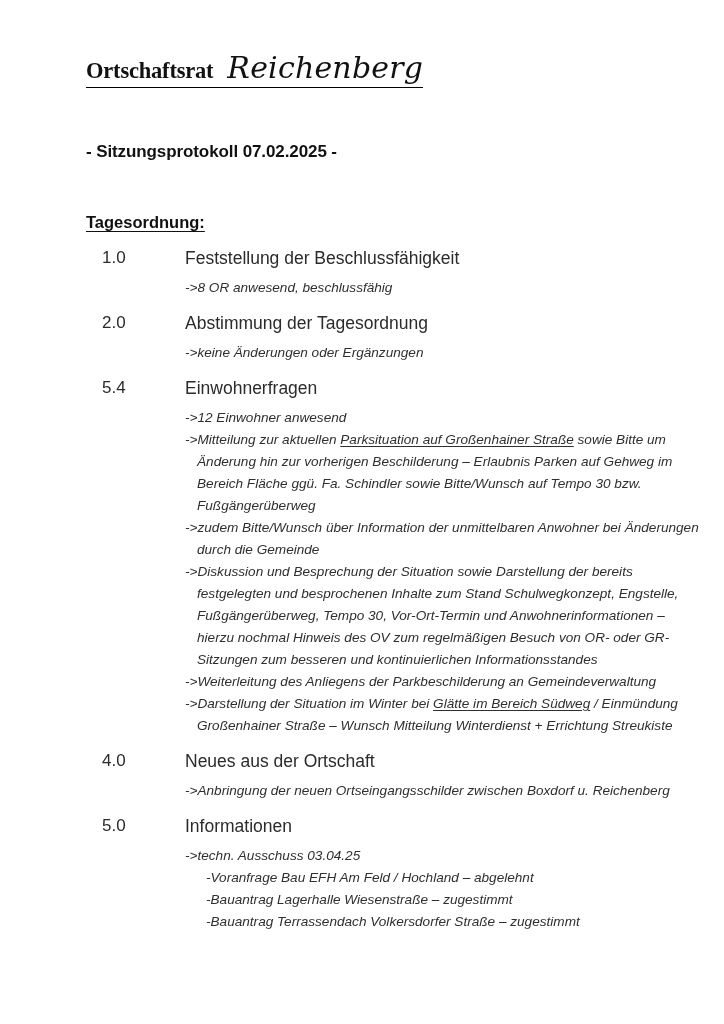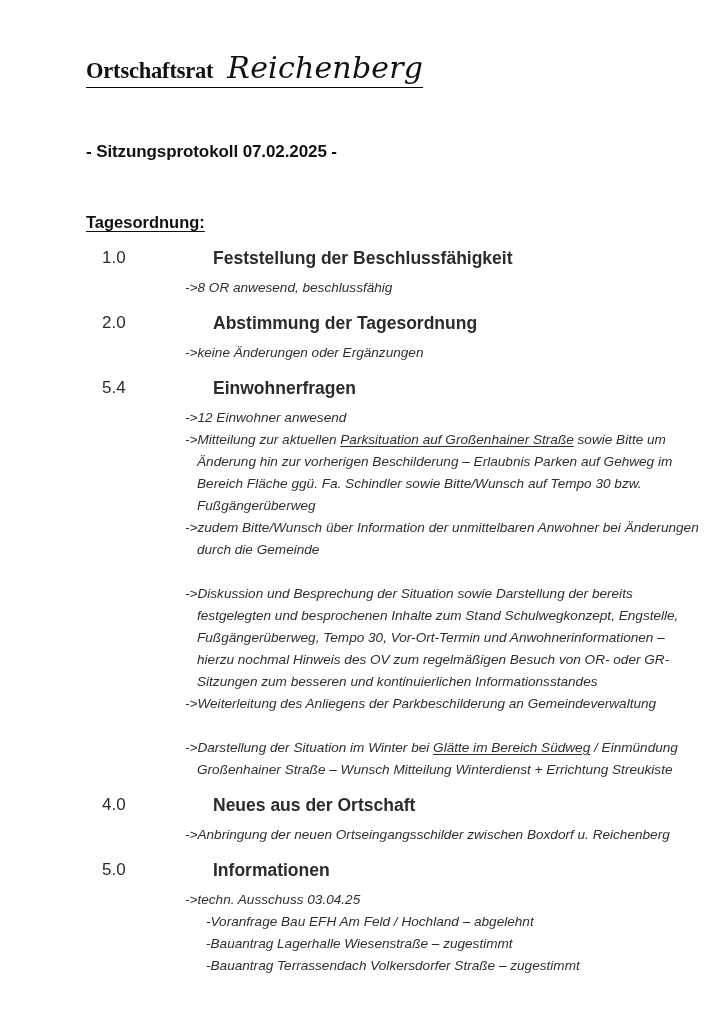--- a/index.html
+++ b/index.html
@@ -101,23 +101,22 @@
     font-size: 17px;
     color: #2b2b2b;
     font-weight: 400;
   }
   .item-title {
     position: absolute;
     left: 169px;
     top: 0;
     font-size: 17.5px;
     color: #2b2b2b;
-    font-weight: 700;
-    white-space: nowrap;
-    margin-left: 28px;
+    font-weight: 400;
+    white-space: nowrap;
   }
 
   .notes {
     margin-top: 1px;
   }
 
   .note {
     position: relative;
     margin-left: 169px;
     margin-right: 40px;
@@ -127,21 +126,20 @@
     color: #2f2f2f;
     padding-left: 12px;
     text-indent: -12px;
   }
   .note.indent-deep {
     margin-left: 190px;
     padding-left: 8px;
     text-indent: -8px;
   }
   .note.spaced {
-    margin-top: 22px;
   }
   .note u {
     text-decoration: underline;
     text-underline-offset: 2px;
   }
 </style>
 </head>
 <body>
 
 <div class="page">

